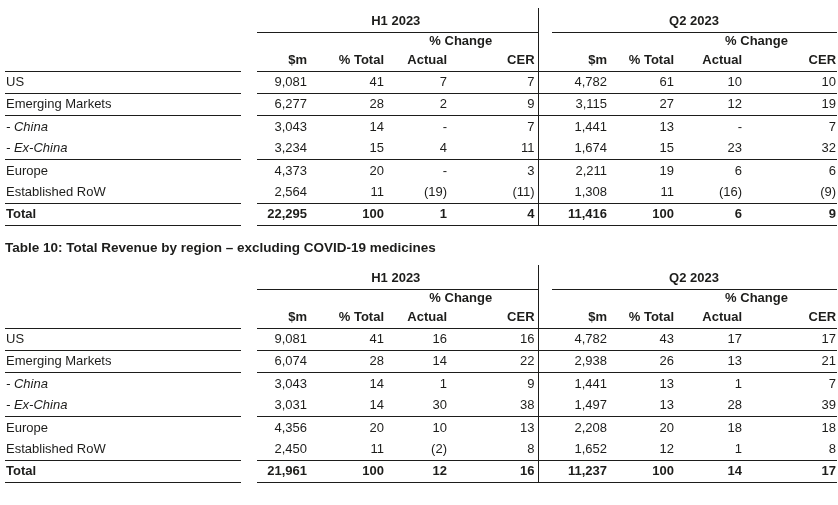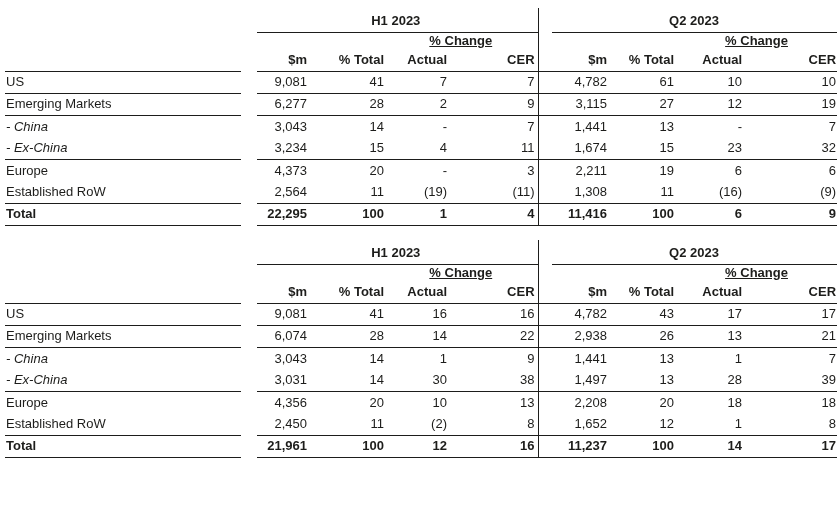--- a/index.html
+++ b/index.html
@@ -43,21 +43,21 @@
   td, th {
     font-size: 13px;
     font-weight: normal;
     height: 22px;
     vertical-align: bottom;
     padding: 0 3px 4px 0;
     white-space: nowrap;
     overflow: hidden;
   }
   tr.r-span td    { height: 24px; }
-  tr.r-change td  { height: 19px; text-decoration: underline; }
+  tr.r-change td  { height: 19px; }
   tr.r-cols td, tr.r-cols th { height: 20px; }
 
   .lab  { text-align: left; padding-left: 1px; margin-top: 32px; }
   .num  { text-align: right; }
   th.num { font-weight: bold; }
   .grp  { text-align: center; font-weight: bold; border-bottom: 1.5px solid #1d1d1b; }
   .chg  { text-align: center; font-weight: bold; }
   .dv   { border-left: 1.5px solid #1d1d1b; padding: 0; }
   .sp   { padding: 0; }
   .bb   { border-bottom: 1.5px solid #1d1d1b; }
@@ -206,20 +206,21 @@
           <td class="num bb">11,416</td>
           <td class="num bb">100</td>
           <td class="num bb">6</td>
           <td class="num bb last">9</td>
         </tr>
       </tbody>
   </table>
 </div>
 
 <div class="table-block">
+  <div class="tbl-title">Table 10: Total Revenue by region – excluding COVID-19 medicines</div>
   <table class="fin">
     <colgroup>
       <col class="c-label">
         <col class="c-sp">
       <col class="c-m">
         <col class="c-t">
         <col class="c-a">
         <col class="c-c">
       <col class="c-div">
       <col class="c-m2">

